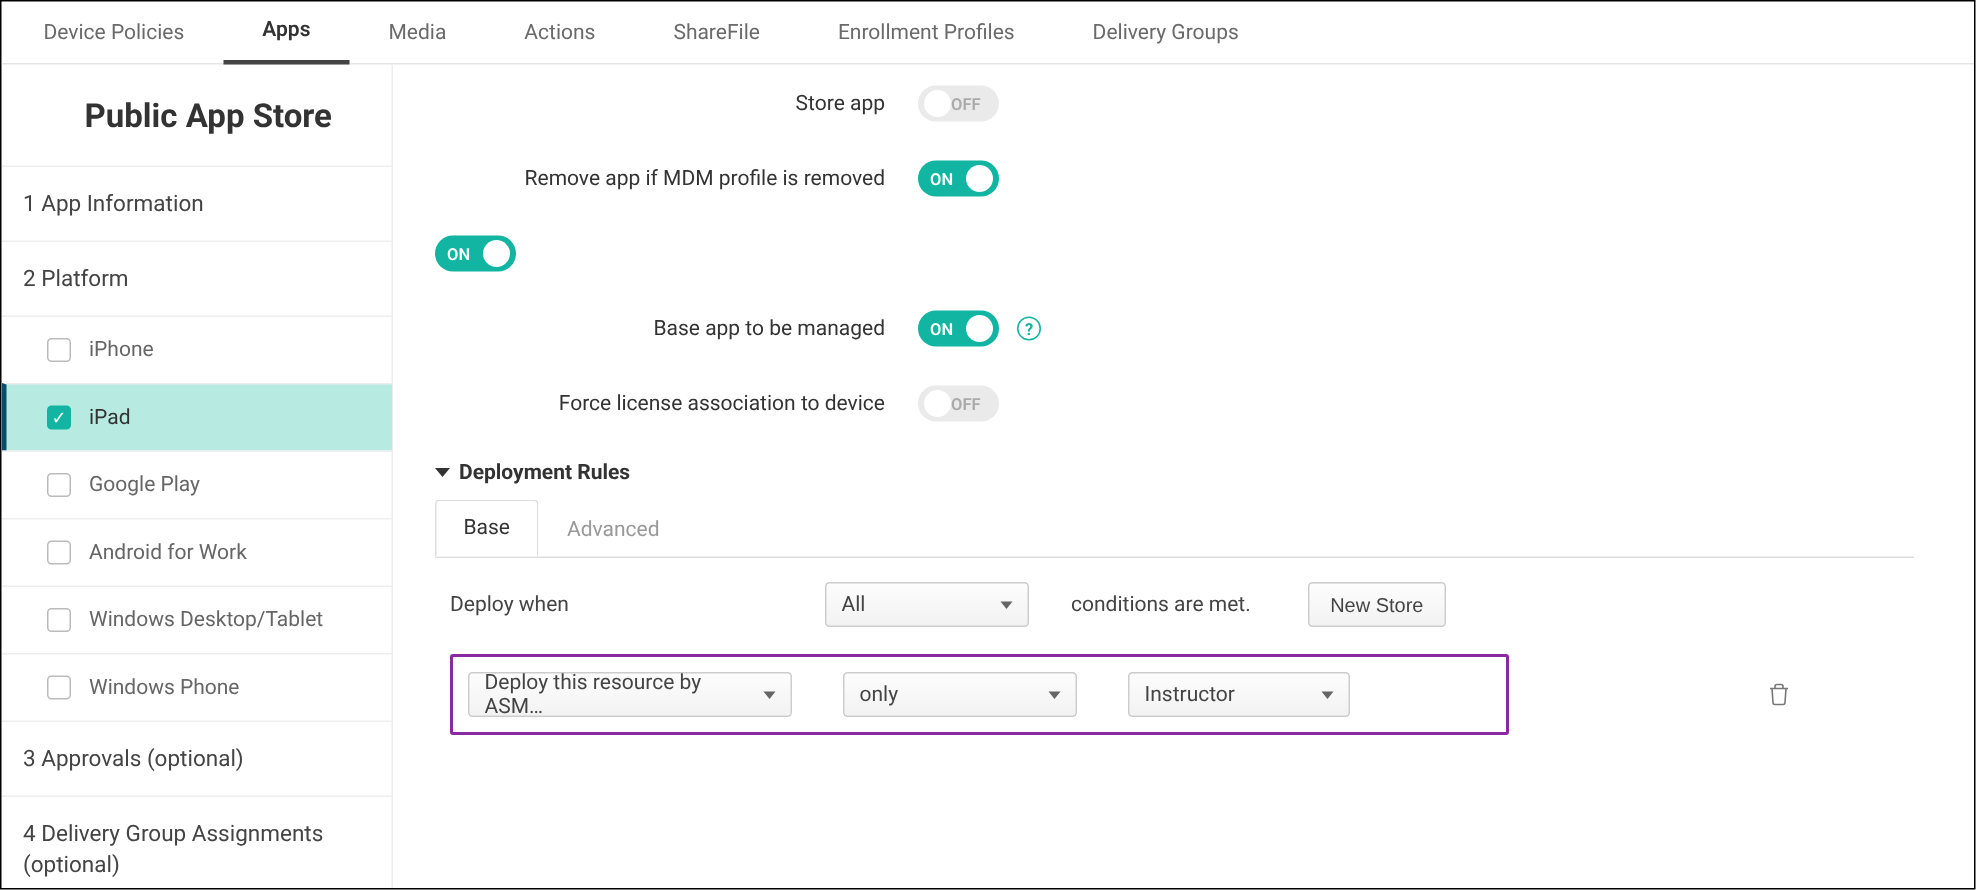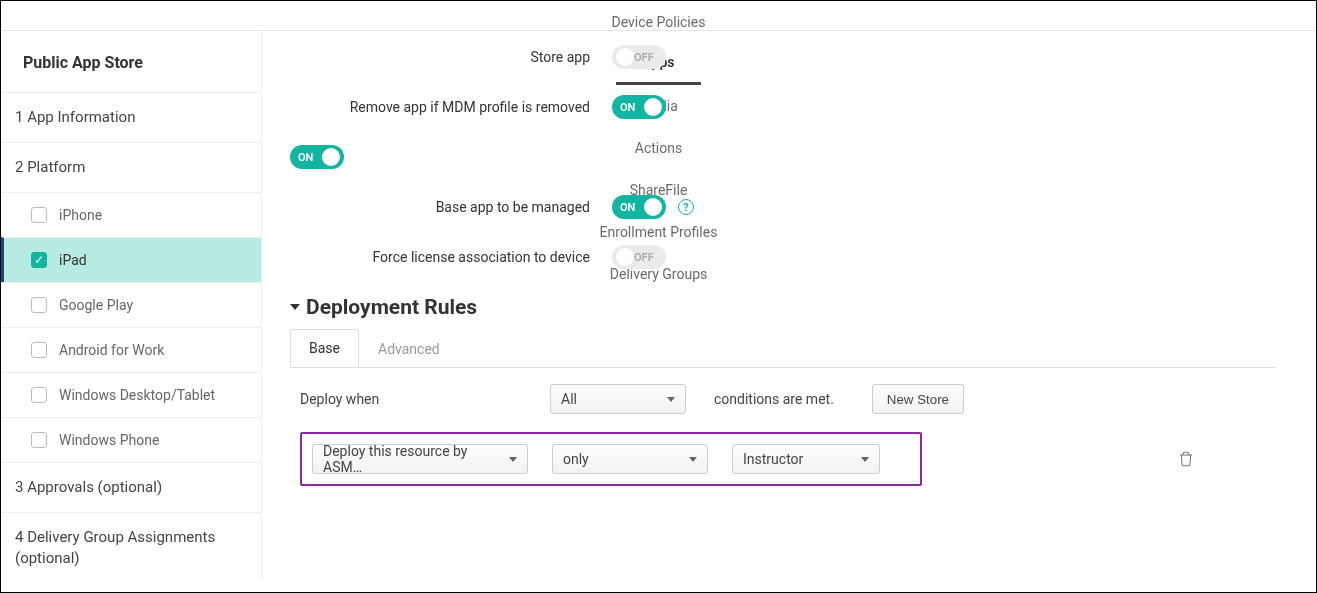--- a/index.html
+++ b/index.html
@@ -10,23 +10,22 @@
     background: #fff;
     border: 1px solid #000;
     color: #333;
     font-size: 14px;
     overflow: hidden;
   }
   .topnav {
     display: flex;
     align-items: center;
     border-bottom: 1px solid #e5e5e5;
-    height: 30px;
+    height: 42px;
     padding: 0 2px;
-    flex-direction: column;
   }
   .topnav-item {
     padding: 0 26px;
     height: 42px;
     line-height: 42px;
     color: #6a6a6a;
     cursor: pointer;
   }
   .topnav-item.active {
     color: #333;
@@ -37,23 +36,24 @@
   .layout {
     display: flex;
     height: calc(593px - 42px - 2px);
   }
   .sidebar {
     width: 261px;
     border-right: 1px solid #eee;
     overflow-y: auto;
   }
   .sidebar-title {
-    font-size: 16px;
+    font-size: 22px;
     font-weight: 700;
     padding: 22px 22px 20px;
+    margin-left: 33px;
   }
   .nav-step {
     padding: 14px 14px;
     border-top: 1px solid #eee;
     color: #444;
     font-size: 15px;
     cursor: pointer;
     line-height: 1.4;
   }
   .nav-step:last-child { border-bottom: 1px solid #eee; }
@@ -114,21 +114,21 @@
   .toggle.off .knob { left: 4px; right: auto; background: #fff; }
   .toggle.off .txt { color: #aaa; padding-left: 22px; }
   .help {
     width: 16px; height: 16px; border: 1.5px solid #11b5a1; border-radius: 50%;
     color: #11b5a1; font-size: 11px; font-weight: 700;
     display: inline-flex; align-items: center; justify-content: center;
     margin-left: 12px; cursor: pointer;
   }
   .section-header {
     display: flex; align-items: center; gap: 6px;
-    font-size: 21px; font-weight: 700; color: #333; margin: 6px 0 10px;
+    font-size: 14px; font-weight: 700; color: #333; margin: 6px 0 10px;
     cursor: pointer;
   }
   .section-header .caret {
     width: 0; height: 0; border-left: 5px solid transparent; border-right: 5px solid transparent;
     border-top: 6px solid #333;
   }
   .tabs {
     display: flex; border-bottom: 1px solid #ddd; margin-right: 18px;
   }
   .tab {
@@ -169,22 +169,22 @@
     padding: 0 14px; color: #444; cursor: pointer;
   }
   .rule-box {
     display: flex; justify-content: space-between; align-items: center;
     width: 896px;
   }
   .rule-highlight {
     border: 2px solid #8b2aa0;
     border-radius: 2px;
     padding: 10px 10px;
-    display: flex; gap: 24px;
-    width: 622px;
+    display: flex; gap: 34px;
+    width: 706px;
   }
   .sel-asm { width: 216px; }
   .sel-only { width: 156px; }
   .sel-instr { width: 148px; }
   .del-btn {
     width: 20px; height: 20px; cursor: pointer;
     display: inline-flex; align-items: center; justify-content: center;
   }
   .del-btn svg { width: 16px; height: 16px; stroke: #777; fill: none; stroke-width: 1.6; }
 </style>

